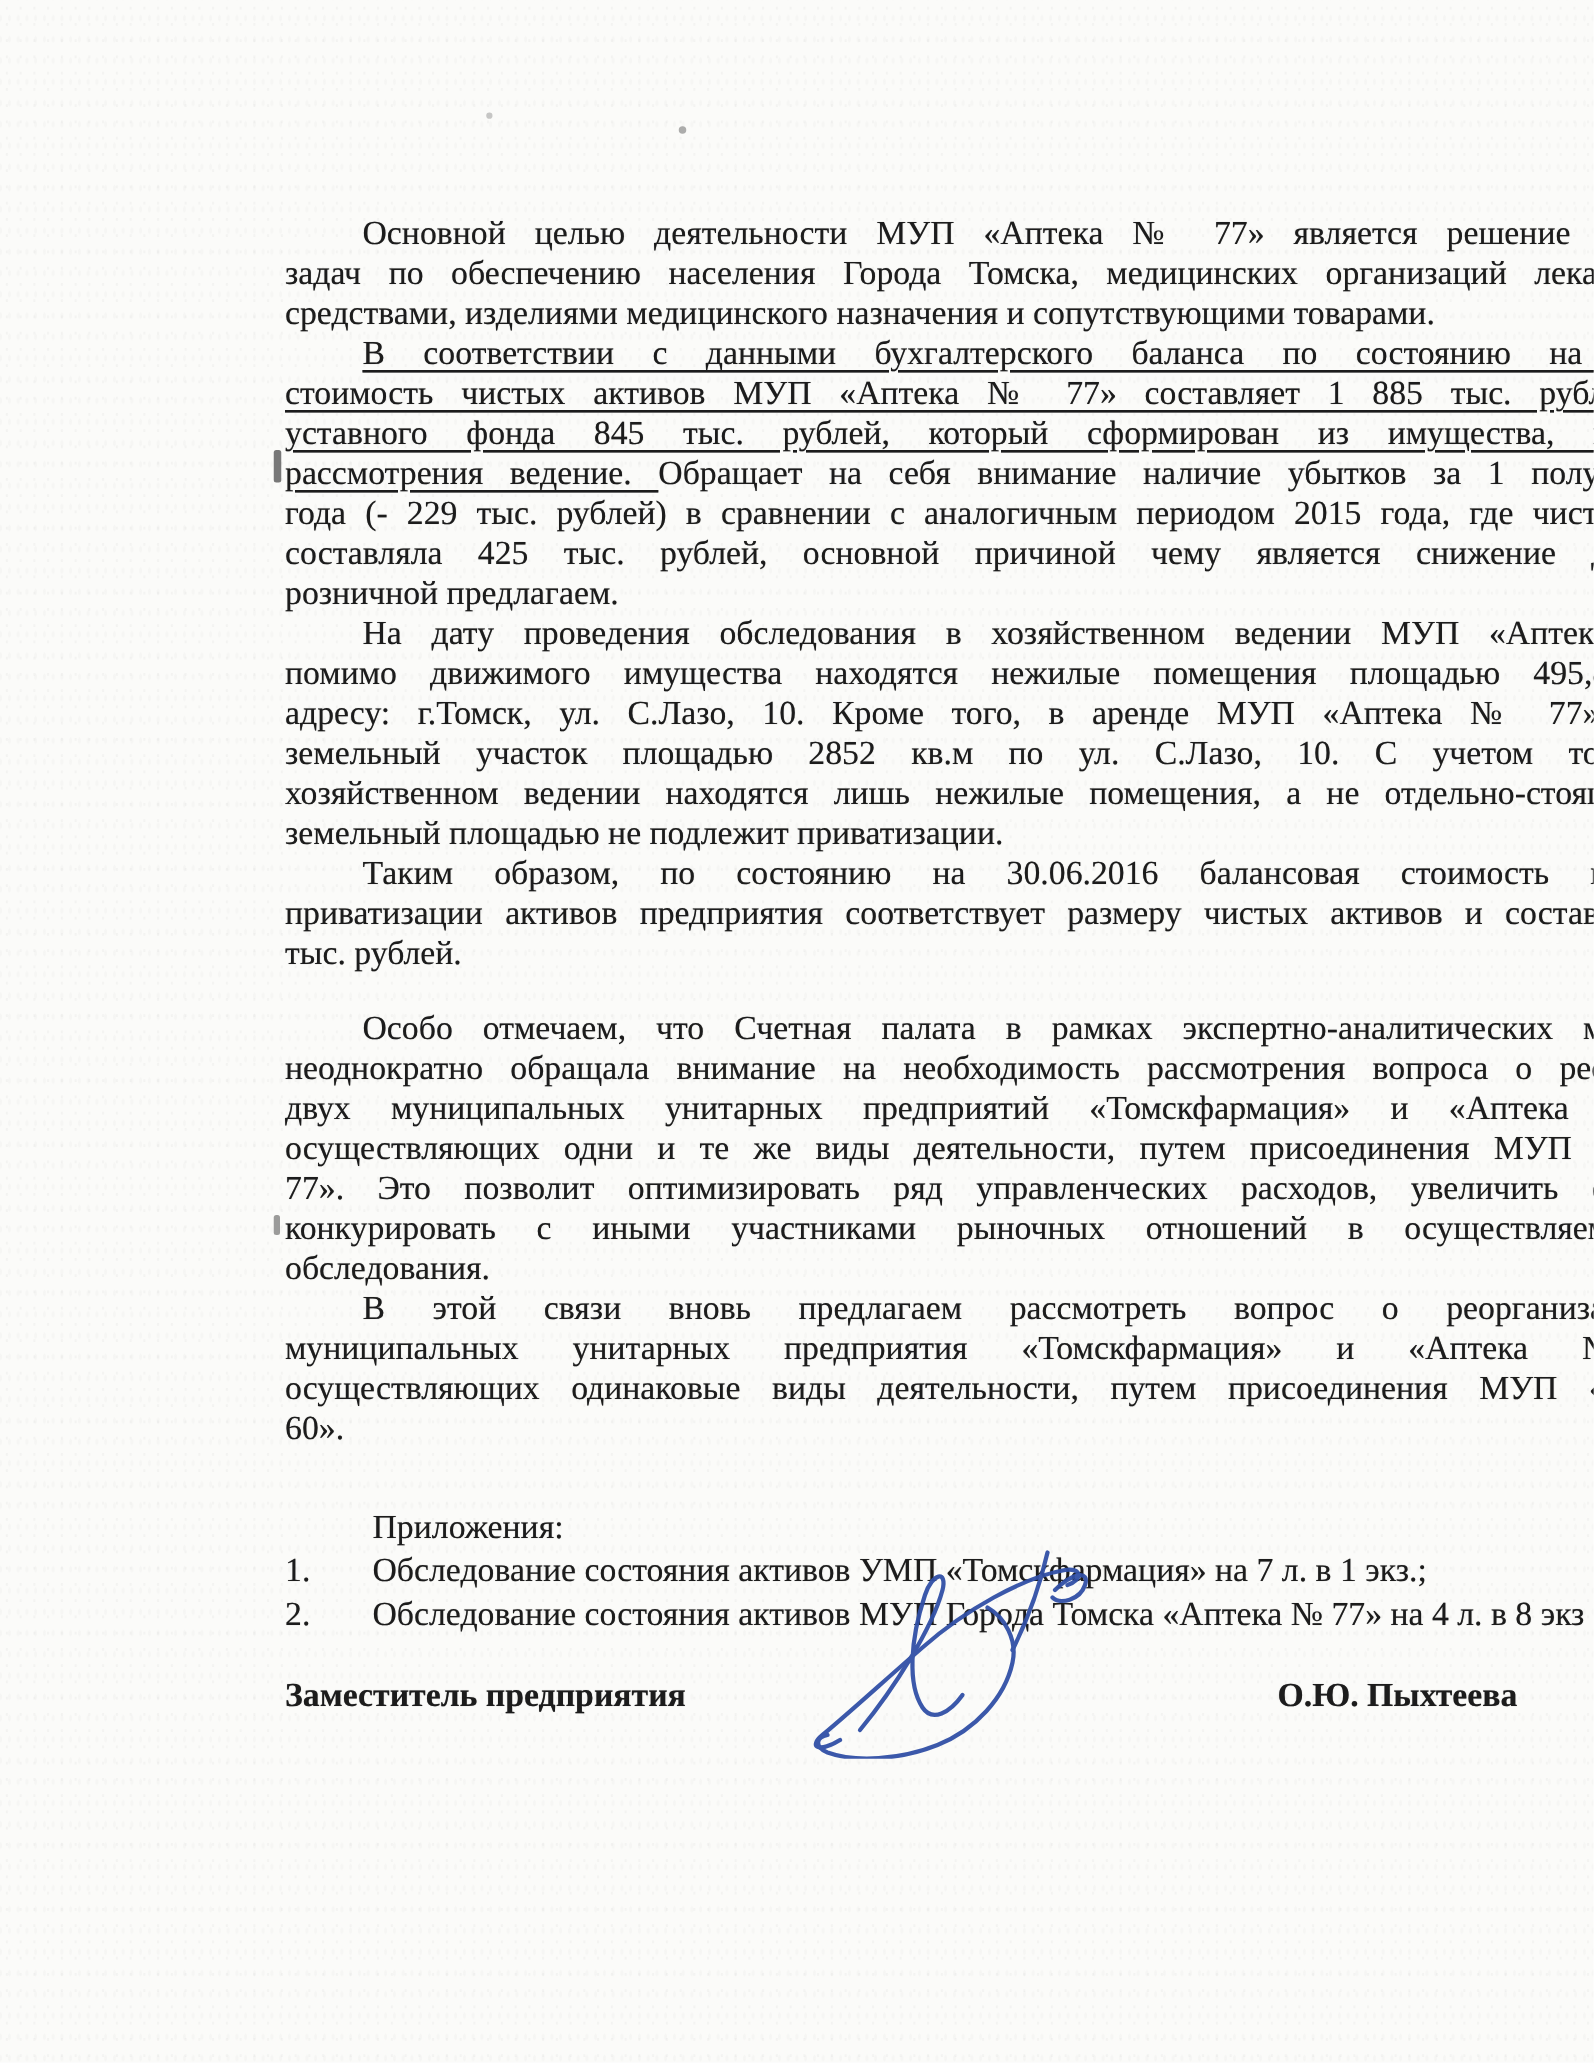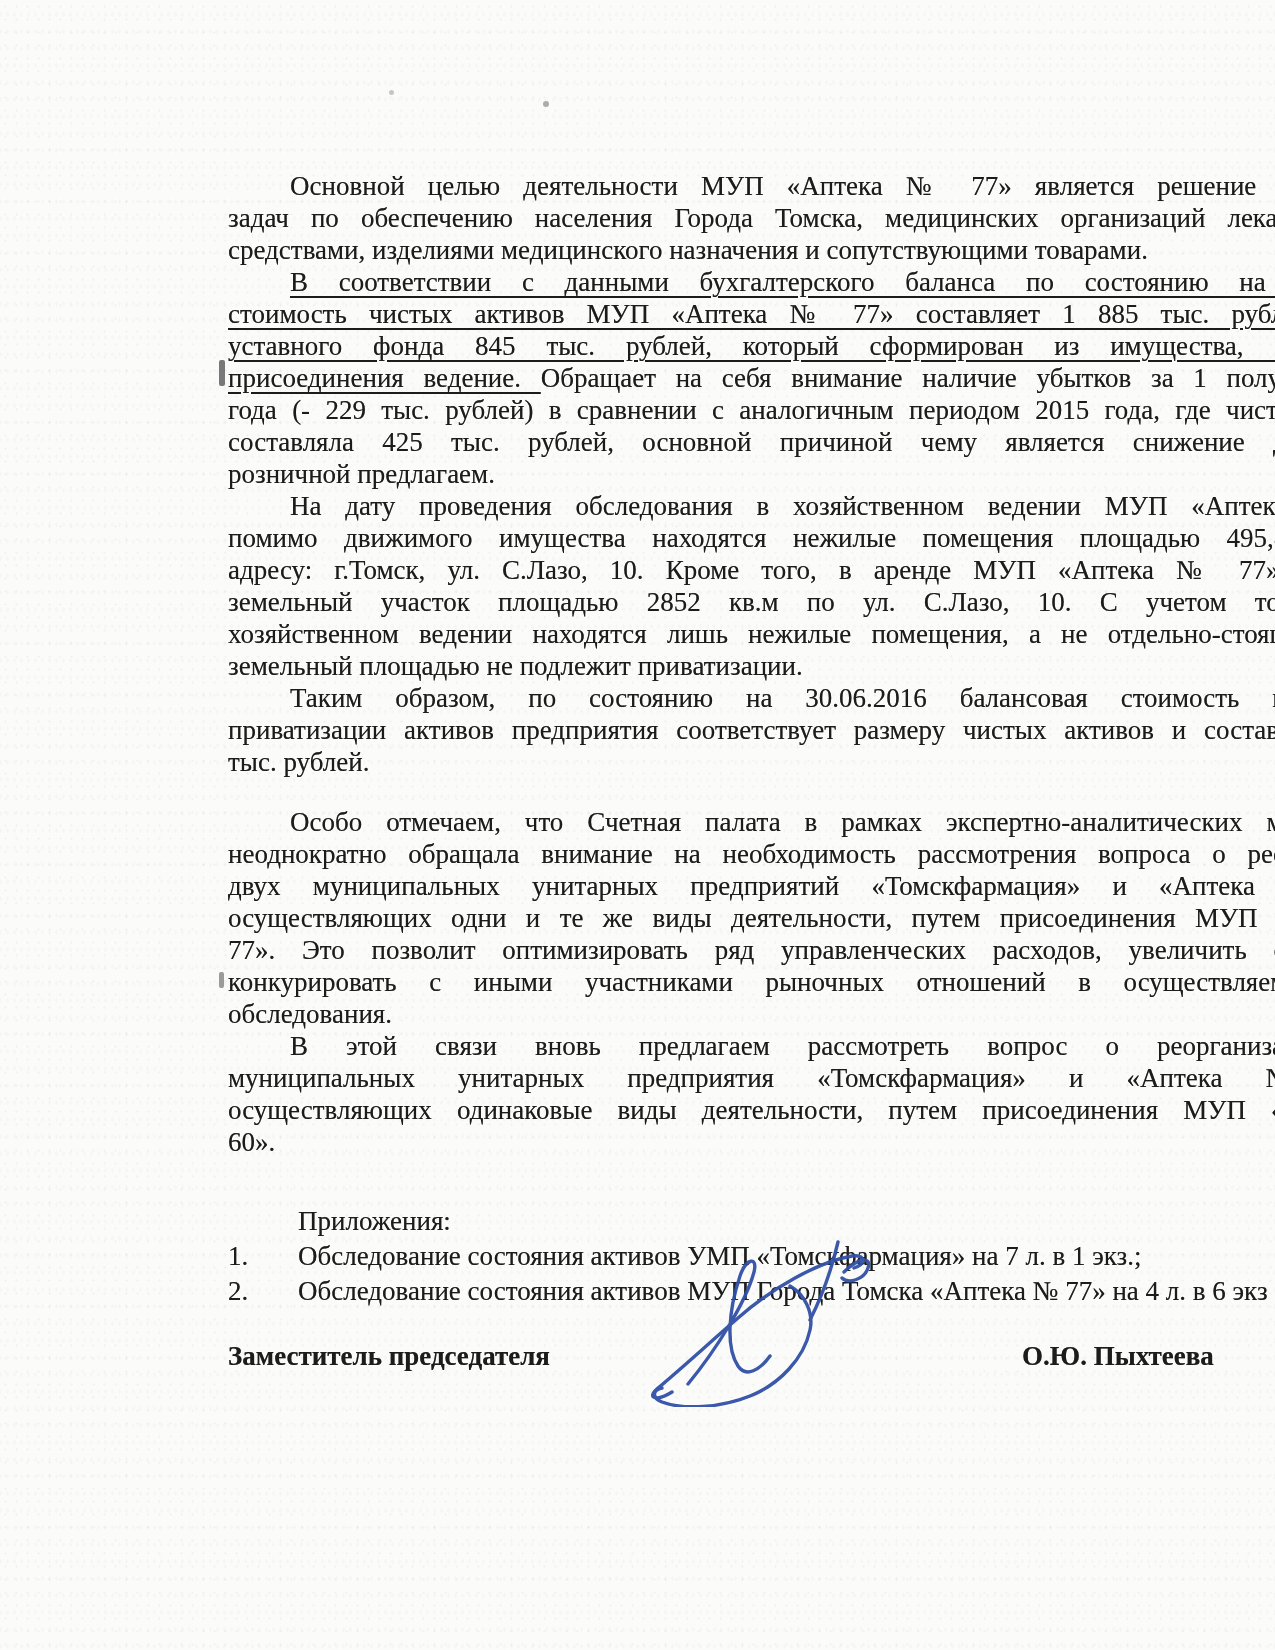--- a/index.html
+++ b/index.html
@@ -64,21 +64,21 @@
   <div class="speck s4"></div>
 
   <div class="doc">
     <div id="lines">
         <div class="line ind"><span>Основной целью деятельности МУП «Аптека № 77» является решение социальных</span></div>
         <div class="line"><span>задач по обеспечению населения Города Томска, медицинских организаций лекарственными</span></div>
         <div class="line pend"><span>средствами, изделиями медицинского назначения и сопутствующими товарами.</span></div>
         <div class="line ind"><span class="u">В соответствии с данными бухгалтерского баланса по состоянию на 30.06.2016</span></div>
         <div class="line"><span class="u">стоимость чистых активов МУП «Аптека № 77» составляет 1 885 тыс. рублей, размер</span></div>
         <div class="line"><span class="u">уставного фонда 845 тыс. рублей, который сформирован из имущества, переданного</span></div>
-        <div class="line"><span class="u">присоединения ведение. </span><span>Обращает на себя внимание наличие убытков за 1 полугодие 2016</span></div>
+        <div class="line"><span class="u">рассмотрения ведение. </span><span>Обращает на себя внимание наличие убытков за 1 полугодие 2016</span></div>
         <div class="line"><span>года (- 229 тыс. рублей) в сравнении с аналогичным периодом 2015 года, где чистая прибыль</span></div>
         <div class="line"><span>составляла 425 тыс. рублей, основной причиной чему является снижение доходов от</span></div>
         <div class="line pend"><span>розничной предлагаем.</span></div>
         <div class="line ind"><span>На дату проведения обследования в хозяйственном ведении МУП «Аптека № 77»</span></div>
         <div class="line"><span>помимо движимого имущества находятся нежилые помещения площадью 495,8 кв.м по</span></div>
         <div class="line"><span>адресу: г.Томск, ул. С.Лазо, 10. Кроме того, в аренде МУП «Аптека № 77» находится</span></div>
         <div class="line"><span>земельный участок площадью 2852 кв.м по ул. С.Лазо, 10. С учетом того, что в</span></div>
         <div class="line"><span>хозяйственном ведении находятся лишь нежилые помещения, а не отдельно-стоящее здание,</span></div>
         <div class="line pend"><span>земельный площадью не подлежит приватизации.</span></div>
         <div class="line ind"><span>Таким образом, по состоянию на 30.06.2016 балансовая стоимость подлежащих</span></div>
@@ -99,27 +99,27 @@
 
     <div class="attach">
       <div class="attach-head">Приложения:</div>
       <div id="attach-items">
           <div class="attach-item">
             <span class="num">1.</span>
             <span class="txt">Обследование состояния активов УМП «Томскфармация» на 7 л. в 1 экз.;</span>
           </div>
           <div class="attach-item">
             <span class="num">2.</span>
-            <span class="txt">Обследование состояния активов МУП Города Томска «Аптека № 77» на 4 л. в 6 экз</span>
+            <span class="txt">Обследование состояния активов МУП Города Томска «Аптека № 77» на 4 л. в 8 экз</span>
           </div>
         </div>
     </div>
 
     <div class="sig-row">
-      <span>Заместитель председателя</span>
+      <span>Заместитель предприятия</span>
       <span class="name">О.Ю. Пыхтеева</span>
     </div>
   </div>
 
   <svg class="sig-svg" width="300" height="175" viewBox="0 0 300 175" style="color: rgb(49, 80, 166);">
     <g fill="none" stroke="currentColor" stroke-width="3.4" stroke-linecap="round" stroke-linejoin="round" opacity="0.95">
       <path d="M 60 160 C 44 170 34 166 46 156 C 70 136 96 112 126 86 C 160 56 206 30 240 24 C 254 22 254 32 242 36"></path>
       <path d="M 76 152 C 104 118 134 70 142 40 C 146 24 134 26 128 44 C 116 80 114 116 126 134 C 134 146 148 138 158 124"></path>
       <path d="M 178 54 C 192 62 202 80 198 98 C 192 126 168 152 138 164 C 108 176 72 178 50 170 C 40 166 40 158 50 156"></path>
       <path d="M 226 10 C 220 36 210 64 198 88"></path>

